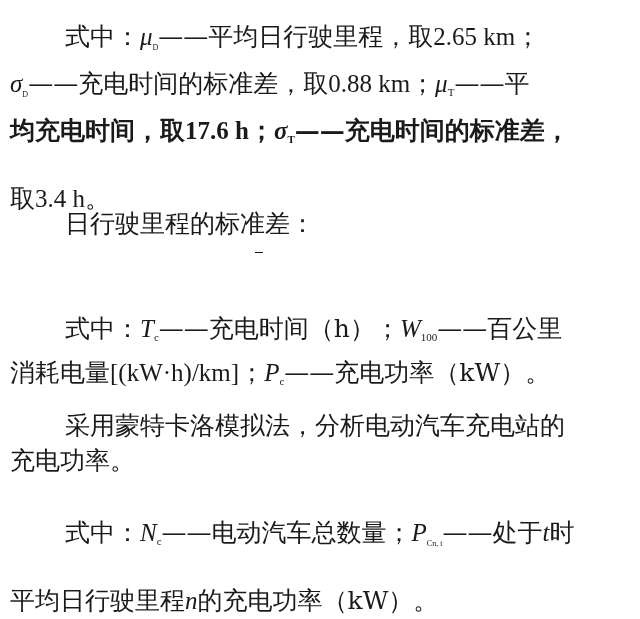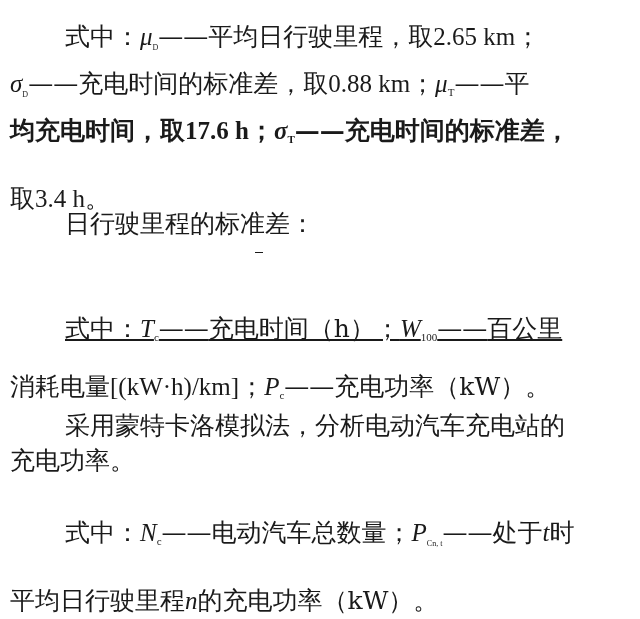--- a/index.html
+++ b/index.html
@@ -43,25 +43,25 @@
 <div class="formula" style="left:255px; top:236px; font-size:25px;">
   <span class="it" style="vertical-align:middle;"></span><span class="sub" style="vertical-align:-12px;"></span>
   <span style="vertical-align:middle;"></span>
   <span class="frac">
     <span class="num"><span class="it" style="font-weight:bold;"></span><span class="it"></span><span class="sub"></span></span>
     <span class="den"><span></span><span class="it"></span><span class="sub"></span></span>
   </span>
 </div>
 <div class="eqno" style="top:244px;"></div>
 
-<div class="line indent" style="top:314px;text-decoration:underline;">
+<div class="line indent" style="top:314px;">
   <span>式中：</span><span class="it">T</span><span class="sub">c</span><span>——</span><span>充电时间（h）；</span><span class="it">W</span><span class="sub">100</span><span>——</span><span>百公里</span>
 </div>
 
-<div class="line" style="top:358px;margin-top:14px;">
+<div class="line" style="top:358px;">
   <span>消耗电量</span><span class="rm">[(kW·h)/km]</span><span>；</span><span class="it">P</span><span class="sub">c</span><span>——</span><span>充电功率（kW）。</span>
 </div>
 
 <div class="line indent" style="top:411px;">
   <span>采用蒙特卡洛模拟法，分析电动汽车充电站的</span>
 </div>
 <div class="line" style="top:446px;text-align:center;">
   <span>充电功率。</span>
 </div>
 

